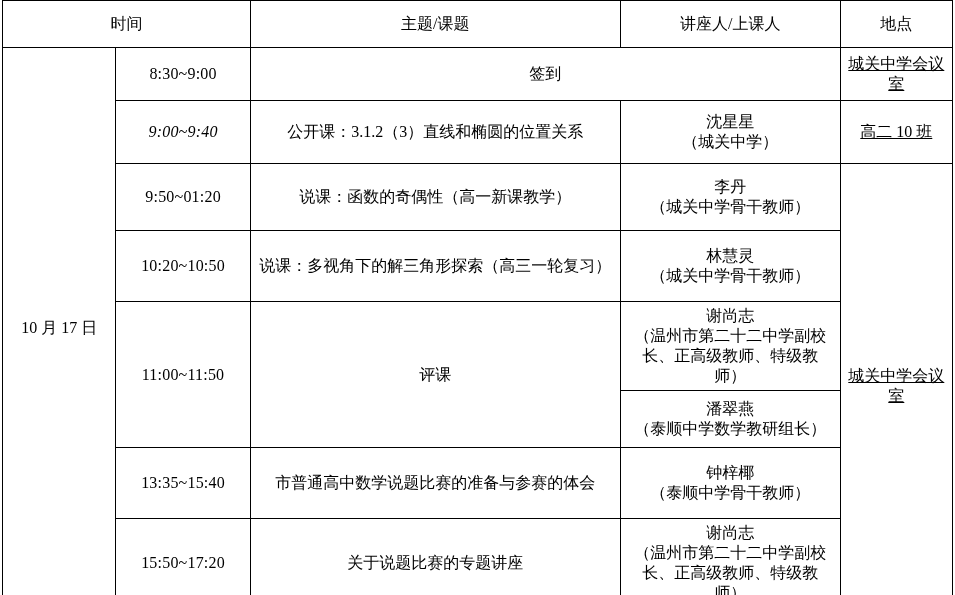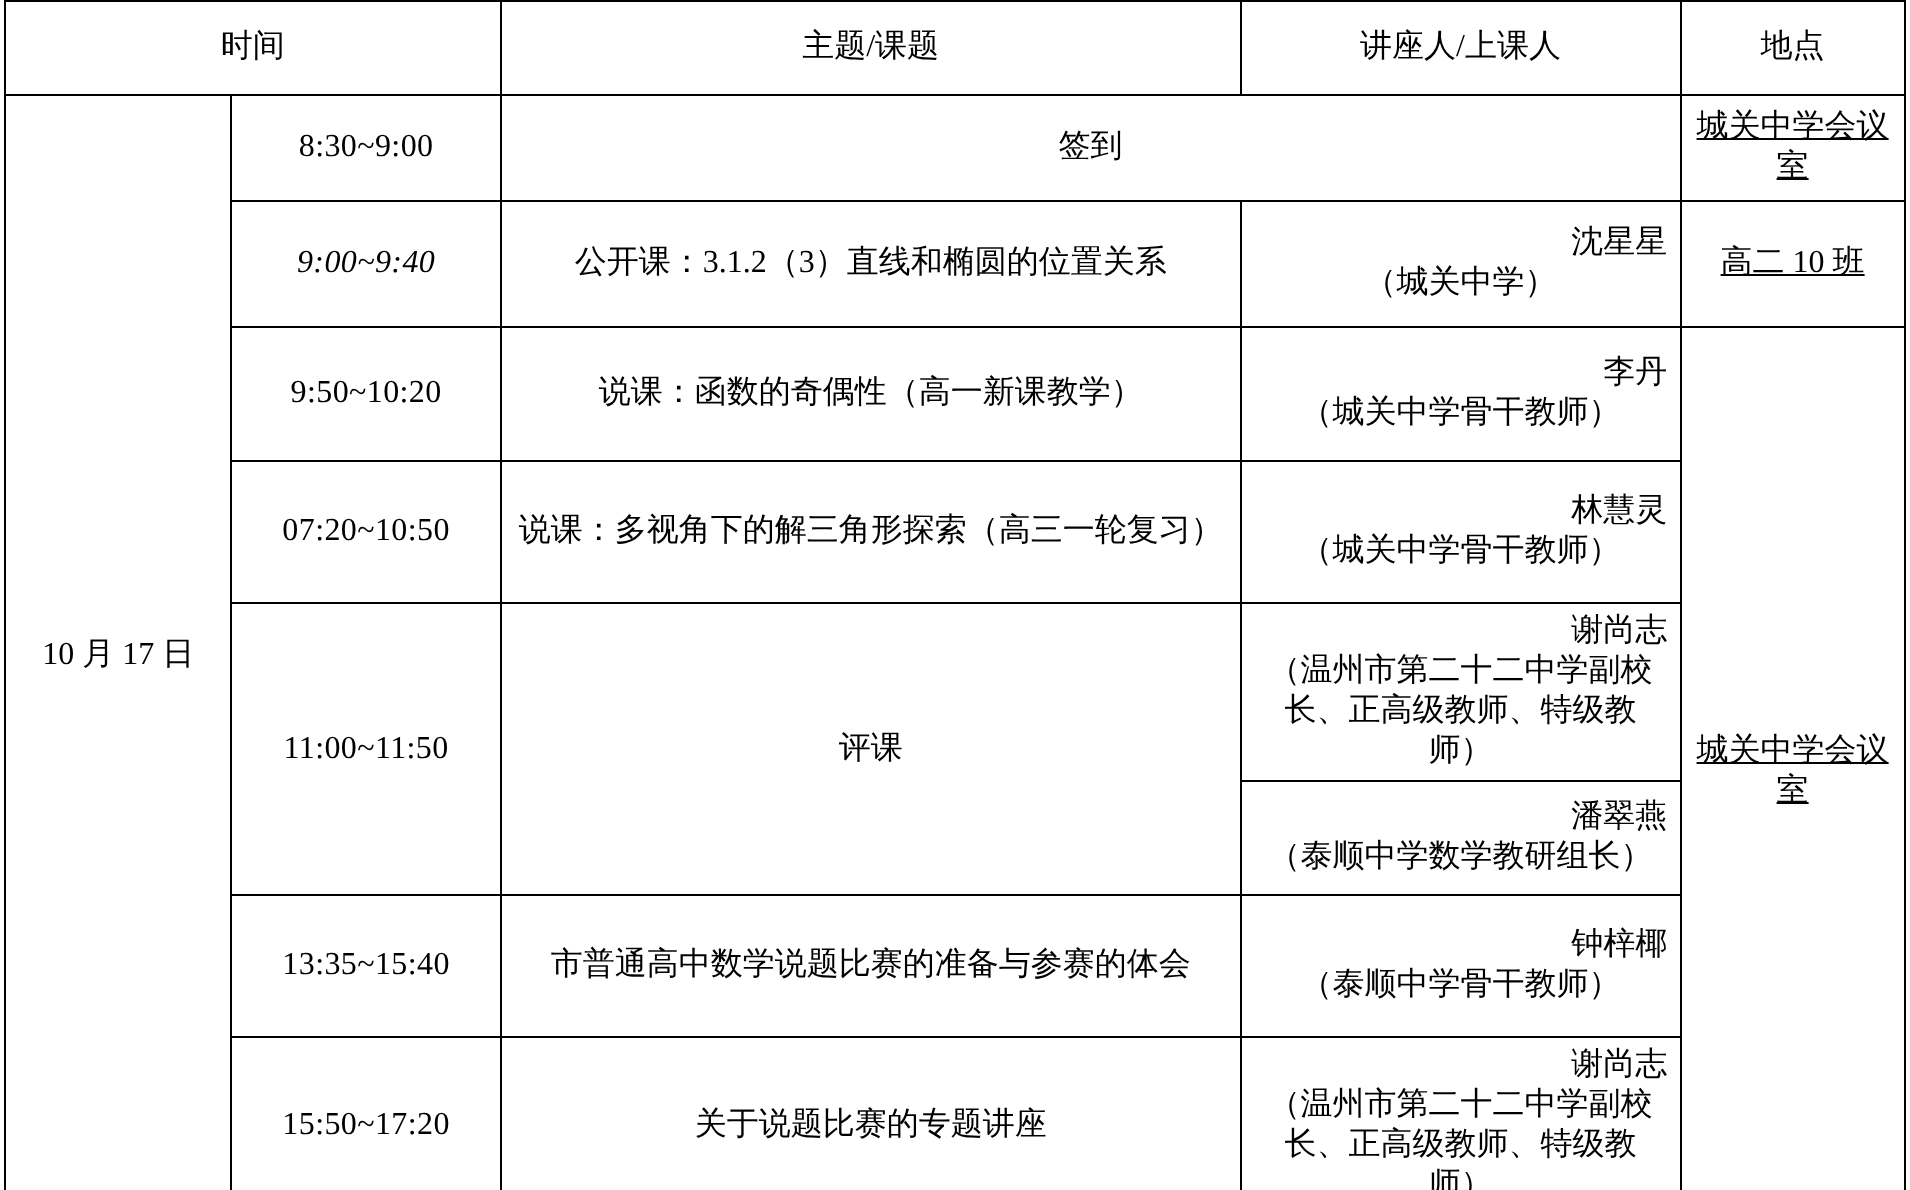--- a/index.html
+++ b/index.html
@@ -61,21 +61,21 @@
     padding-right: 10px;
   }
   .topic-cell.justify {
     text-align: center;
   }
   .person-cell {
     font-size: 16px;
     padding-left: 4px;
     padding-right: 4px;
   }
-  .person-cell .pname { display: block; text-align: right; }
+  .person-cell .pname { display: block; }
   .person-cell .paff  { display: block; }
   .place-cell {
     font-size: 16.5px;
     text-decoration: underline;
   }
   .nowrap-tight {
     word-break: break-all;
   }
 </style>
 </head>
@@ -111,31 +111,31 @@
         <td class="time-cell" style="height:54px;font-style:italic;">9:00~9:40</td>
         <td class="topic-cell">公开课：3.1.2（3）直线和椭圆的位置关系</td>
         <td class="person-cell">
           <span class="pname">沈星星</span>
           <span class="paff">（城关中学）</span>
         </td>
         <td class="place-cell">高二 10 班</td>
       </tr>
 
       <tr>
-        <td class="time-cell" style="height:58px;">9:50~10:20</td>
+        <td class="time-cell" style="height:58px;">9:50~01:20</td>
         <td class="topic-cell">说课：函数的奇偶性（高一新课教学）</td>
         <td class="person-cell">
           <span class="pname">李丹</span>
           <span class="paff">（城关中学骨干教师）</span>
         </td>
         <td class="place-cell" rowspan="6">城关中学会议室</td>
       </tr>
 
       <tr>
-        <td class="time-cell" style="height:62px;">07:20~10:50</td>
+        <td class="time-cell" style="height:62px;">10:20~10:50</td>
         <td class="topic-cell justify nowrap-tight">说课：多视角下的解三角形探索（高三一轮复习）</td>
         <td class="person-cell">
           <span class="pname">林慧灵</span>
           <span class="paff">（城关中学骨干教师）</span>
         </td>
       </tr>
 
       <tr>
         <td class="time-cell" rowspan="2">11:00~11:50</td>
         <td class="topic-cell" rowspan="2">评课</td>

